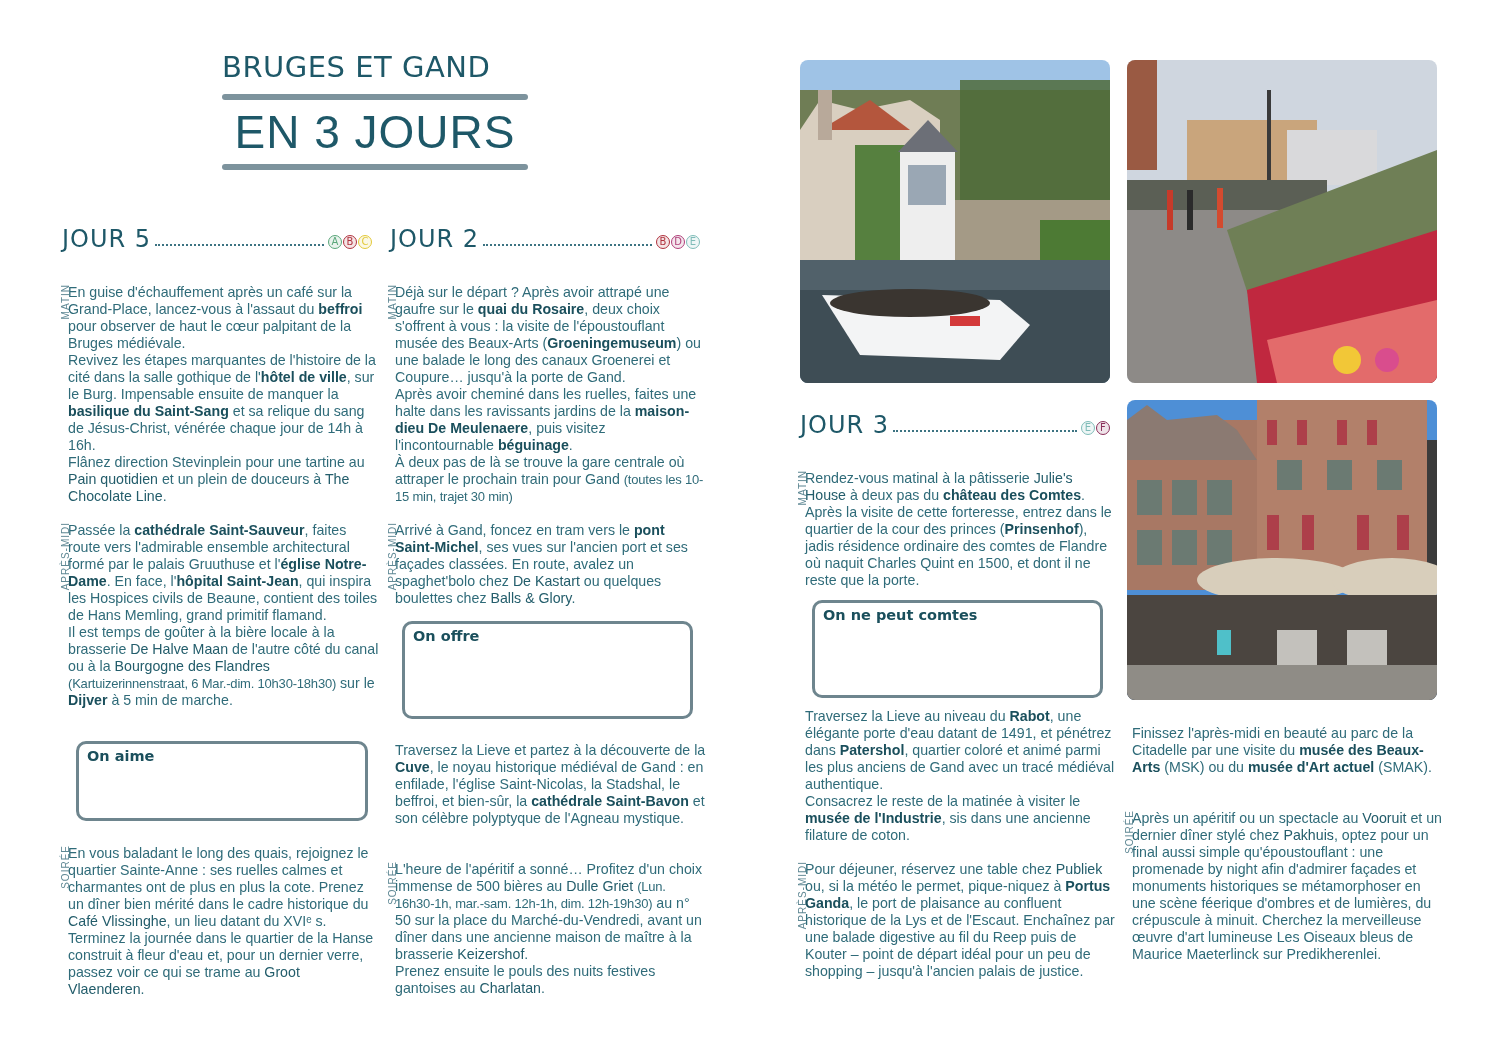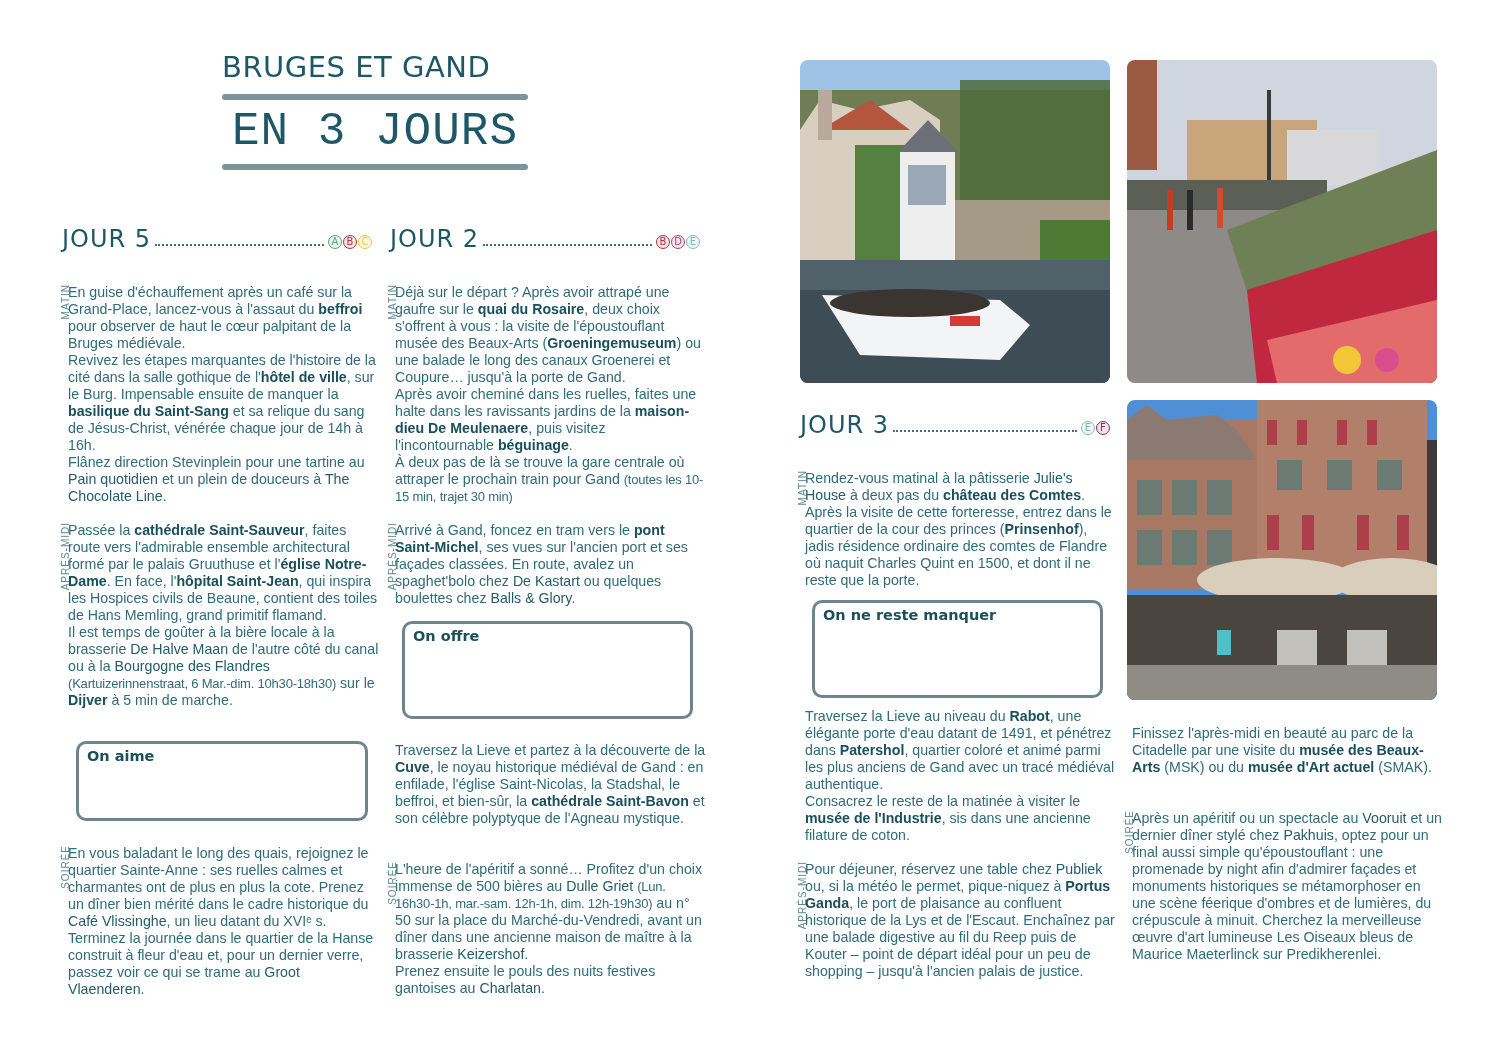--- a/index.html
+++ b/index.html
@@ -11,21 +11,21 @@
 
   
   .title-top {
     left: 222px; top: 50px; width: 306px; text-align: left;
     font-family: "DejaVu Sans", sans-serif; font-size: 29px; letter-spacing: 0.5px;
     color: #1e5868; font-weight: normal;
   }
   .title-bar { left: 222px; width: 306px; height: 6px; background: #7d939d; border-radius: 3px; }
   .title-main {
     left: 222px; top: 104px; width: 306px; text-align: center;
-    font-family: Liberation Mono, monospace; font-size: 46px; letter-spacing: 1px;
+    font-family: Liberation Sans, sans-serif; font-size: 46px; letter-spacing: 1px;
     color: #1e5868; line-height: 56px;
   }
 
   
   .day-head { display: flex; align-items: flex-end; height: 30px; }
   .day-label {
     font-family: "DejaVu Sans", sans-serif; font-size: 24px; color: #1e5868;
     letter-spacing: 1px; line-height: 26px; white-space: nowrap;
   }
   .dots {
@@ -225,21 +225,21 @@
       <span class="badge" style="border-color: rgb(138, 47, 90); color: rgb(138, 47, 90); background: rgba(138, 47, 90, 0.133);">F</span>
     </span>
 </div>
 
 <div class="section" style="left:797px; top:470px; width:320px;">
   <span class="side-label">MATIN</span>
   <div class="para">Rendez-vous matinal à la pâtisserie <span class="nb">Julie's House</span> à deux pas du <b>château des Comtes</b>. Après la visite de cette forteresse, entrez dans le quartier de la cour des princes (<b>Prinsenhof</b>), jadis résidence ordinaire des comtes de Flandre où naquit Charles Quint en 1500, et dont il ne reste que la porte.</div>
 </div>
 
 <div class="box" style="left:812px; top:600px; width:291px; height:98px;">
-  <div class="box-title">On ne reste manquer</div>
+  <div class="box-title">On ne peut comtes</div>
 </div>
 
 <div class="section" style="left:797px; top:708px; width:320px;">
   <div class="para">Traversez la Lieve au niveau du <b>Rabot</b>, une élégante porte d'eau datant de 1491, et pénétrez dans <b>Patershol</b>, quartier coloré et animé parmi les plus anciens de Gand avec un tracé médiéval authentique.<br>Consacrez le reste de la matinée à visiter le <b>musée de l'Industrie</b>, sis dans une ancienne filature de coton.</div>
 </div>
 
 <div class="section" style="left:797px; top:861px; width:320px;">
   <span class="side-label">APRÈS-MIDI</span>
   <div class="para">Pour déjeuner, réservez une table chez <span class="nb">Publiek</span> ou, si la météo le permet, pique-niquez à <b>Portus Ganda</b>, le port de plaisance au confluent historique de la Lys et de l'Escaut. Enchaînez par une balade digestive au fil du Reep puis de Kouter – point de départ idéal pour un peu de shopping – jusqu'à l'ancien palais de justice.</div>
 </div>

